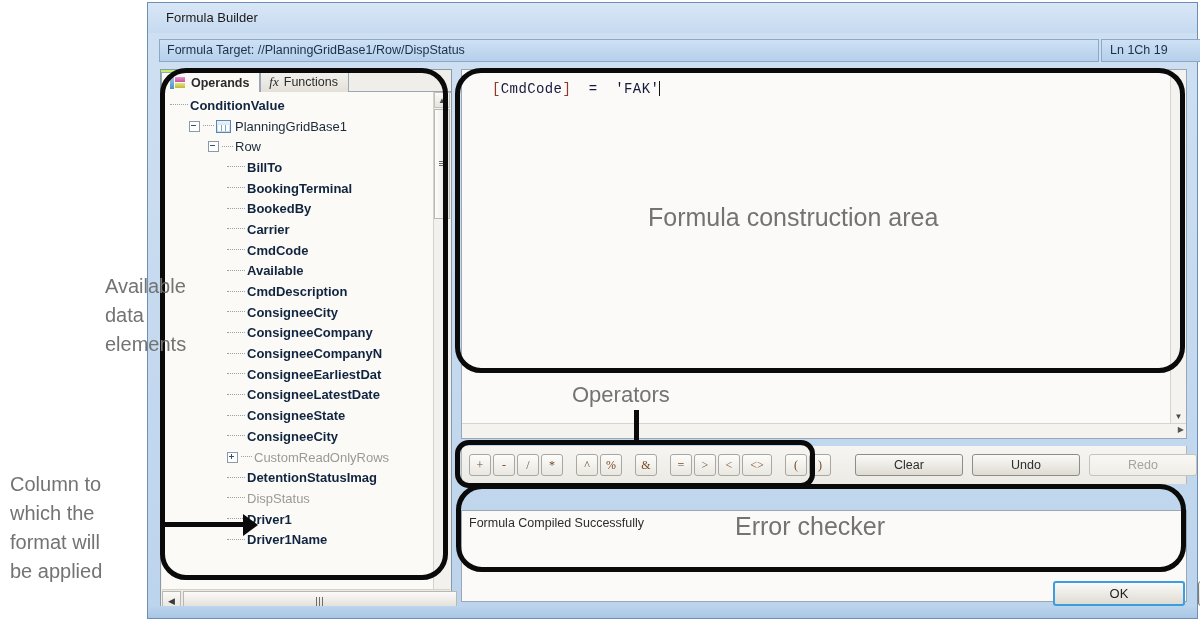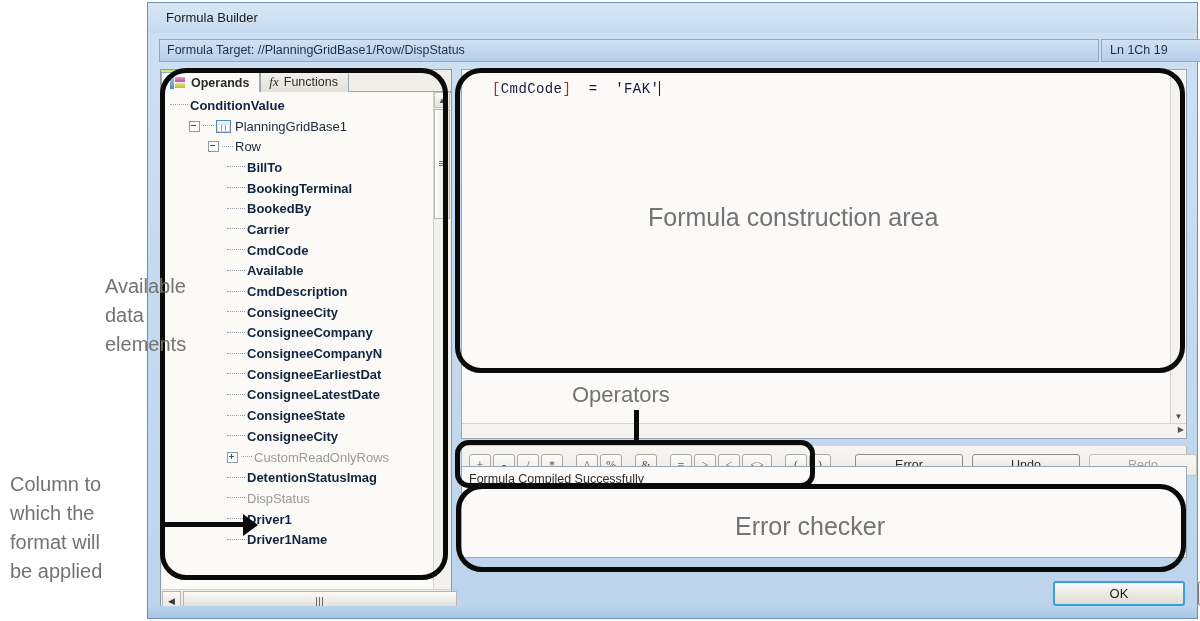--- a/index.html
+++ b/index.html
@@ -209,21 +209,21 @@
     height:22px;width:108px;margin-left:9px;
     background:linear-gradient(#fbfaf8,#dedbd2);
     border:1px solid #8e8c85;border-radius:3px;box-sizing:border-box;
     display:flex;align-items:center;justify-content:center;
     font-size:12.5px;color:#2d2d2d;
   }
   .actbtn.disabled{color:#a6a49d;border-color:#c5c3bc;background:linear-gradient(#f8f7f4,#efedE7);}
 
   
   #statusarea{
-    position:absolute;left:313px;top:463px;width:726px;height:92px;
+    position:absolute;left:313px;top:507px;width:726px;height:92px;
     background:#fbfaf8;border:1px solid #9aa7b4;box-sizing:border-box;
   }
   .status-text{
     position:absolute;left:7px;top:5px;font-size:12.5px;color:#2c2c2c;
   }
 
   
   .dlgbtn{
     position:absolute;top:578px;height:25px;width:132px;
     background:linear-gradient(#fbfaf8,#dedbd2);
@@ -433,21 +433,21 @@
         <div class="opgap"></div>
         <div class="opbtn">=</div>
         <div class="opbtn">&gt;</div>
         <div class="opbtn">&lt;</div>
         <div class="opbtn wide">&lt;&gt;</div>
         <div class="opgap"></div>
         <div class="opbtn">(</div>
         <div class="opbtn">)</div>
       </div>
     <div id="actbuttons" style="display:flex;align-items:center;margin-left:13px;">
-        <div class="actbtn">Error</div>
+        <div class="actbtn">Clear</div>
         <div class="actbtn">Undo</div>
         <div class="actbtn disabled">Redo</div>
       </div>
   </div>
 
   <div id="statusarea">
     <div class="status-text">Formula Compiled Successfully</div>
   </div>
 
   <div class="dlgbtn" id="okbtn">

